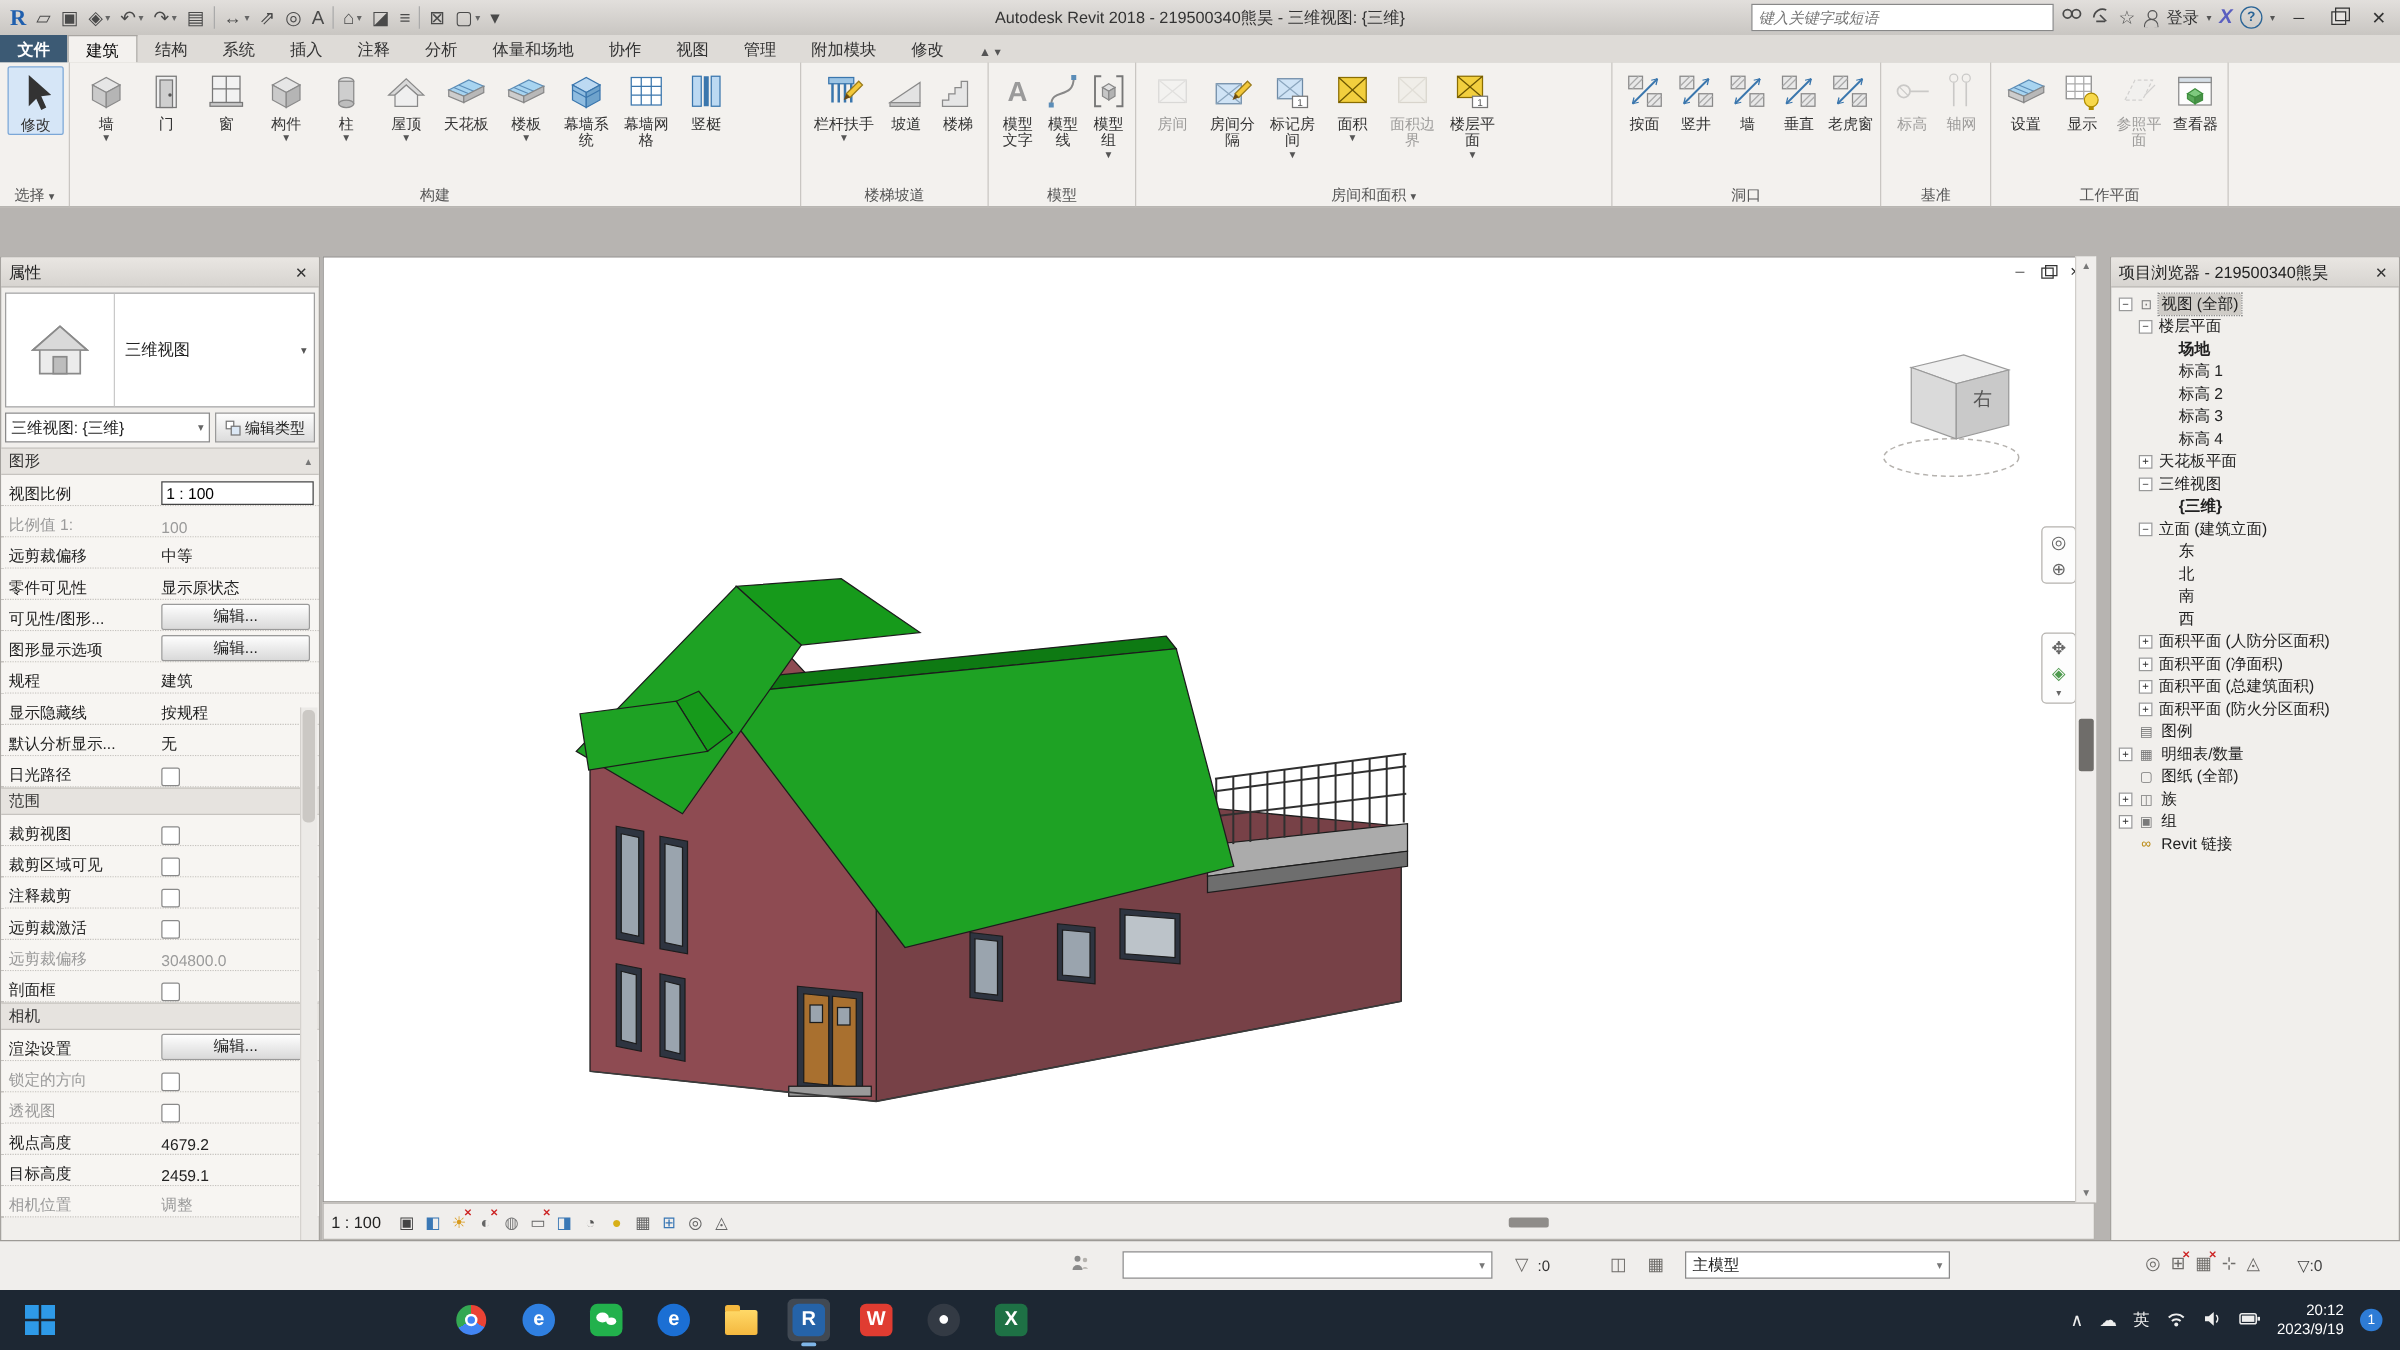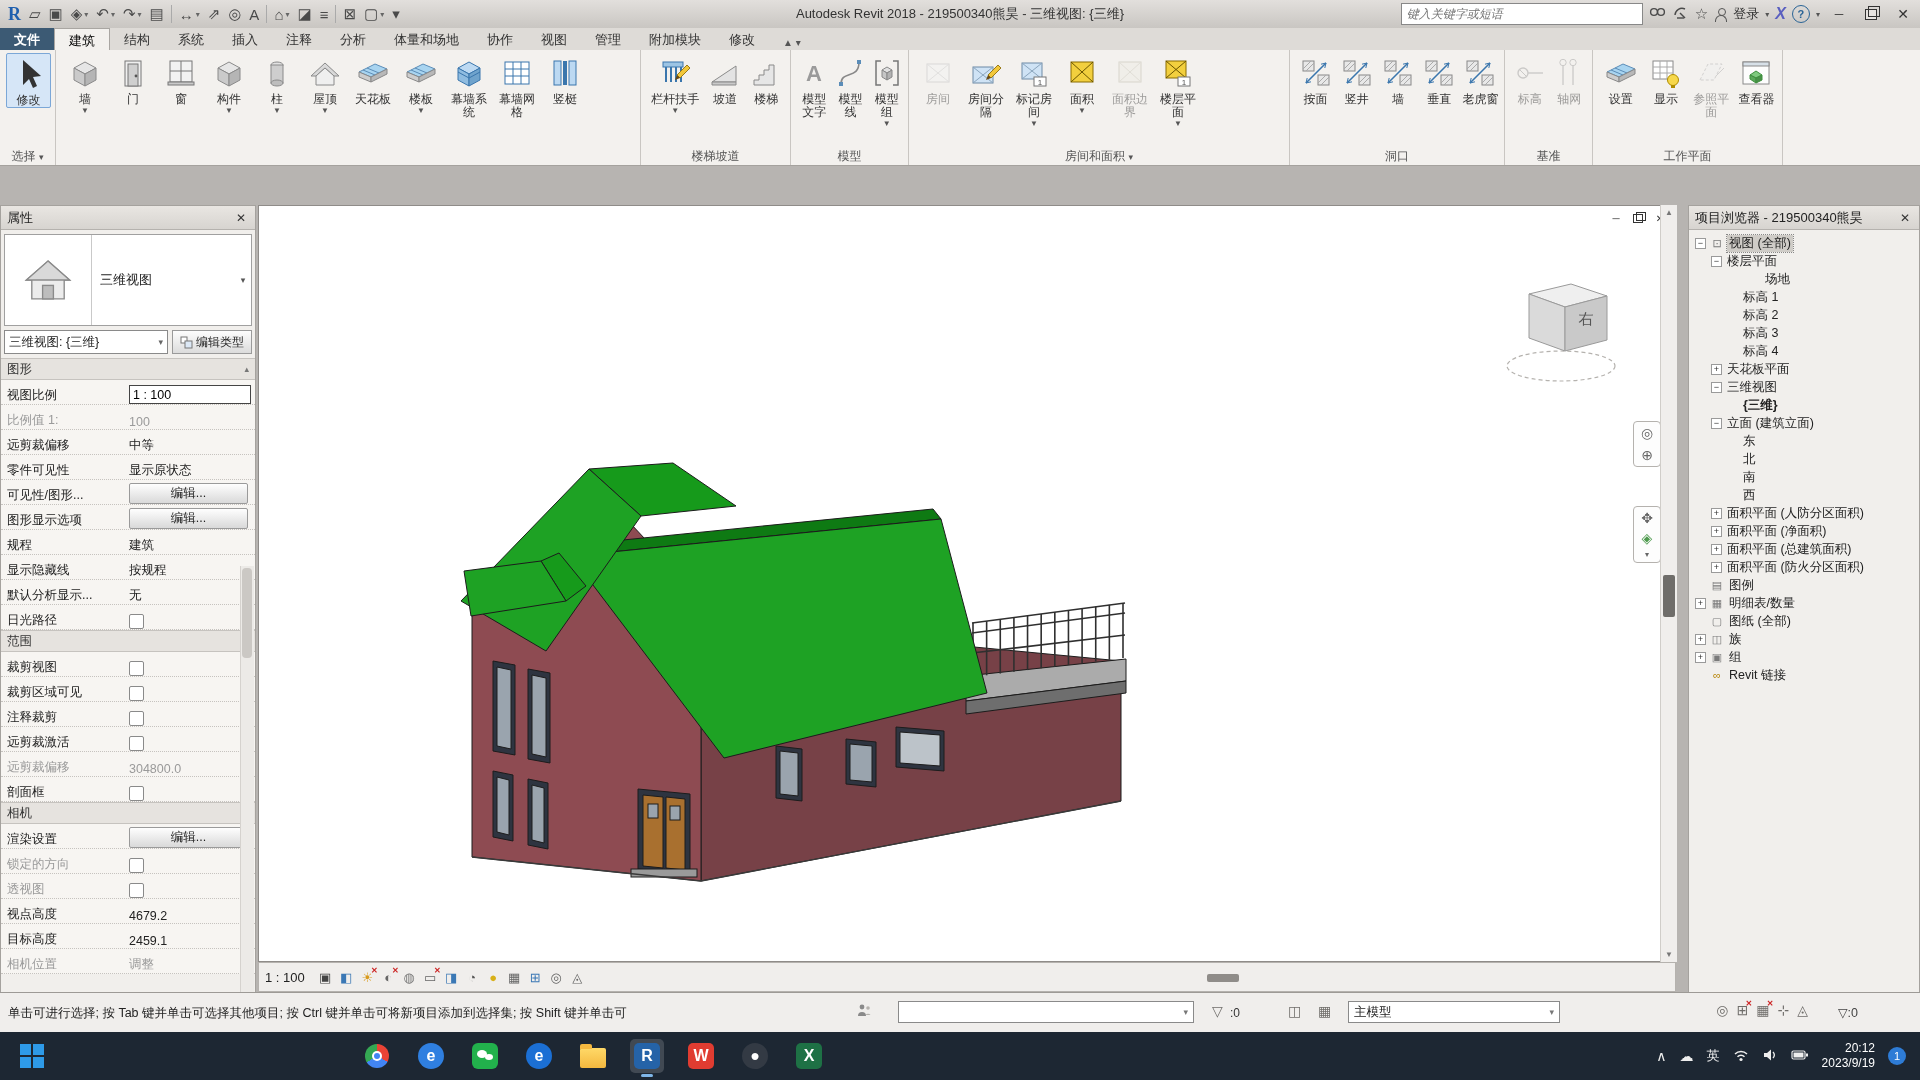--- a/index.html
+++ b/index.html
@@ -388,20 +388,21 @@
           <span class="ricn">
             <svg viewBox="0 0 34 34" width="34" height="34">
               <rect x="6" y="5" width="7" height="24" fill="#bcd9f2" stroke="#3a76ad"></rect>
               <rect x="15" y="5" width="4" height="24" fill="#3a76ad"></rect>
               <rect x="21" y="5" width="7" height="24" fill="#bcd9f2" stroke="#3a76ad"></rect>
             </svg>
           </span>
           <div class="rlabel">竖梃</div>
         </div>
       </div>
+      <div class="rpanel-label">构建</div>
     </div>
     <div class="rpanel" style="width: 150px;">
       <div class="rtools">
         <div class="rbtn wide">
           <span class="ricn">
             <svg viewBox="0 0 34 34" width="34" height="34">
               <rect x="5" y="6" width="20" height="5" fill="#9cc4e4" stroke="#3a76ad"></rect>
               <line x1="8" y1="11" x2="8" y2="26" stroke="#3a76ad" stroke-width="2"></line>
               <line x1="13" y1="11" x2="13" y2="26" stroke="#3a76ad" stroke-width="2"></line>
               <line x1="18" y1="11" x2="18" y2="26" stroke="#3a76ad" stroke-width="2"></line>
@@ -1015,21 +1016,21 @@
   <div id="tree" style="padding-top:4px;">
       <div class="trow sel" style="padding-left: 6px;">
         <span class="texp">−</span>
         <span class="ticn">⊡</span>
         <span class="tlabel">视图 (全部)</span>
       </div>
       <div class="trow" style="padding-left: 22px;">
         <span class="texp">−</span>
         <span class="tlabel">楼层平面</span>
       </div>
-      <div class="trow" style="padding-left: 60px;">
+      <div class="trow" style="padding-left: 38px; font-weight: bold;">
         <span class="tspace"></span>
         <span class="tlabel">场地</span>
       </div>
       <div class="trow" style="padding-left: 38px;">
         <span class="tspace"></span>
         <span class="tlabel">标高 1</span>
       </div>
       <div class="trow" style="padding-left: 38px;">
         <span class="tspace"></span>
         <span class="tlabel">标高 2</span>
@@ -1117,21 +1118,20 @@
       </div>
       <div class="trow" style="padding-left: 6px;">
         <span class="tspace"></span>
         <span class="ticn" style="color: rgb(184, 134, 11);">∞</span>
         <span class="tlabel">Revit 链接</span>
       </div>
     </div>
 </div>
 
 <div class="abs" id="statusbar">
-  <span id="status-hint">单击可进行选择; 按 Tab 键并单击可选择其他项目; 按 Ctrl 键并单击可将新项目添加到选择集; 按 Shift 键并单击可</span>
   <span class="sb-ic" style="left:856px;">
     <svg width="16" height="16" viewBox="0 0 16 16">
         <circle cx="6" cy="4" r="2.4" fill="#8a8a8a"></circle>
         <path d="M2,13 a4,4 0 0 1 8,0 z" fill="#8a8a8a"></path>
         <circle cx="12" cy="5" r="1.8" fill="#b5b2ae"></circle>
         <path d="M9.5,12 a3,3 0 0 1 5,0 z" fill="#b5b2ae"></path>
       </svg>
   </span>
   <span class="sb-combo" style="left:898px;width:296px;">
     <span class="grow"></span>

